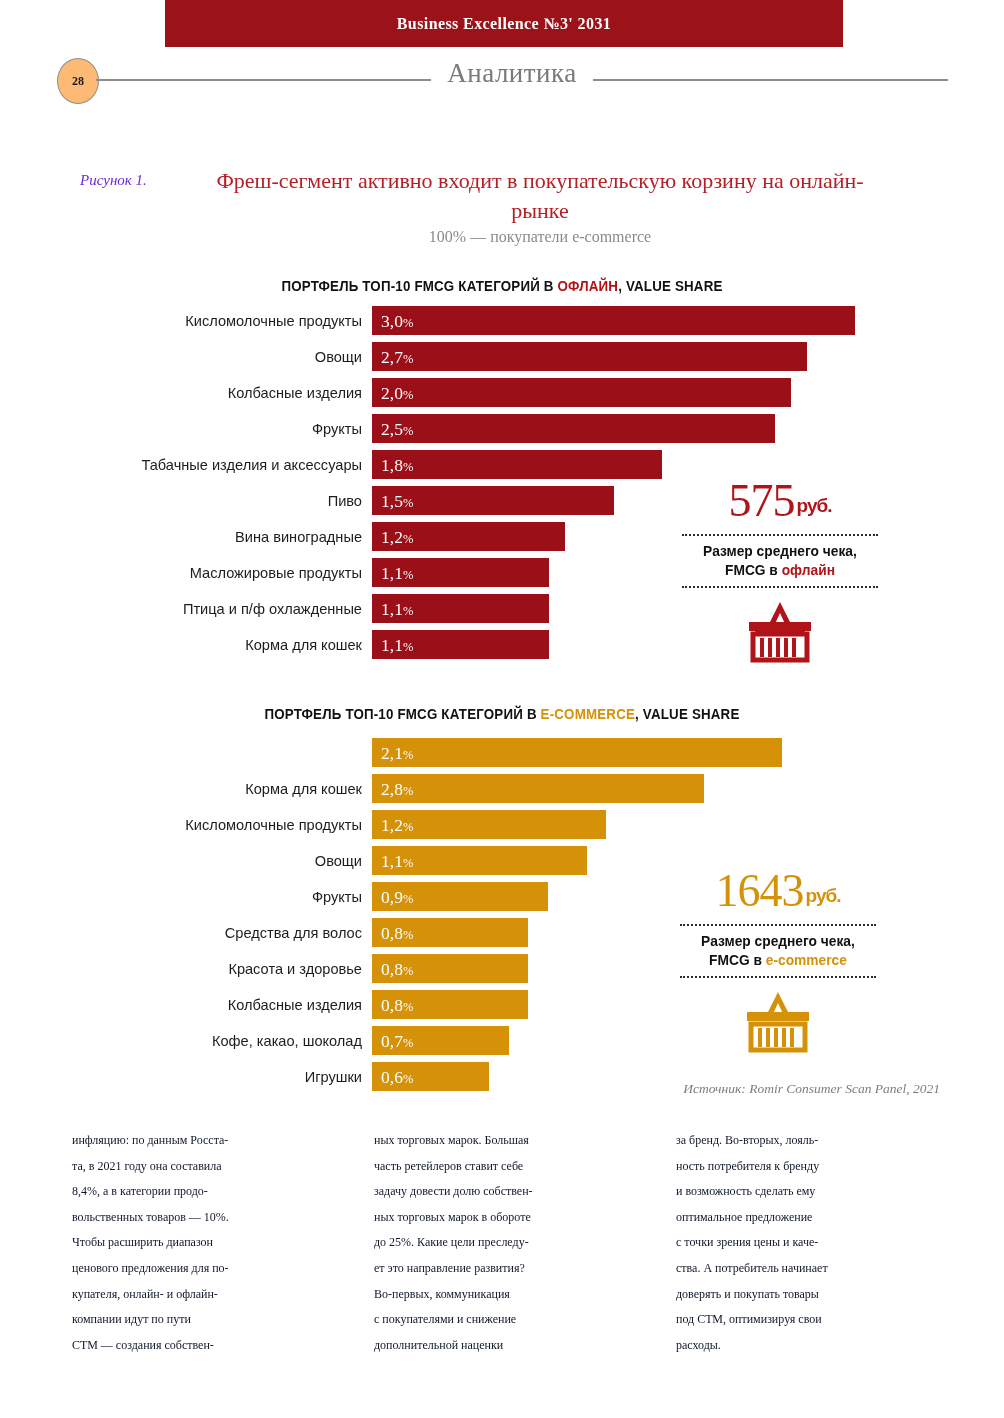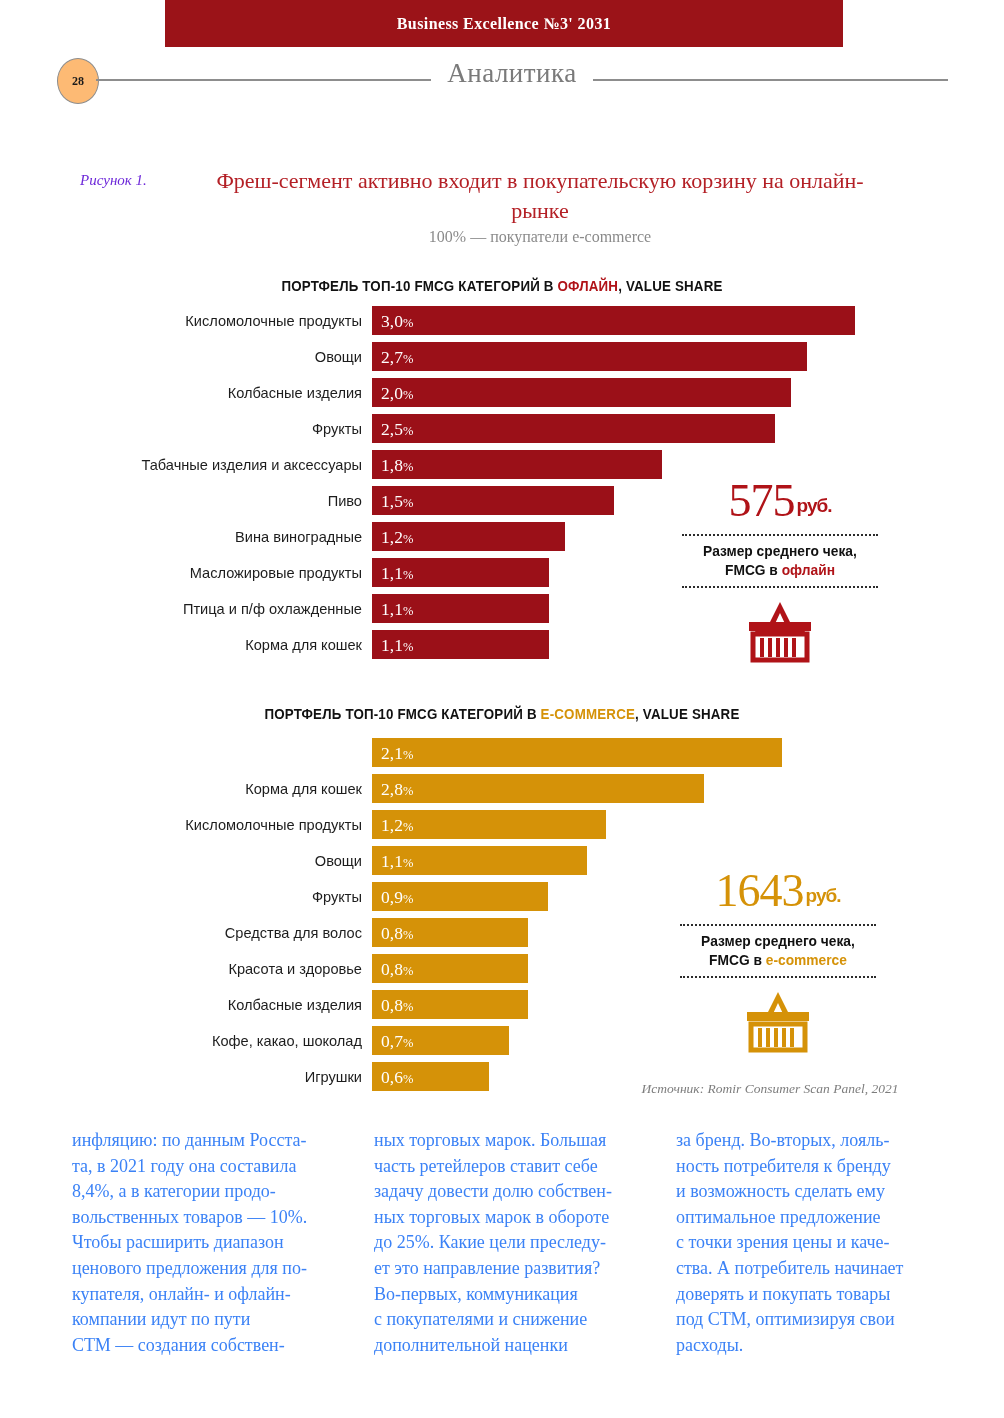--- a/index.html
+++ b/index.html
@@ -92,29 +92,29 @@
     font-family:"Liberation Sans", sans-serif;font-weight:700;font-size:14.5px;
     color:#111;line-height:19px;transform:scaleX(.95);
   }
   .kpi .cap .accent-red{color:#B01318;}
   .kpi .cap .accent-gold{color:#D59208;}
   .kpi .basket{margin-top:10px;display:flex;justify-content:center;}
 
   .source{
     position:absolute;left:600px;top:1081px;width:340px;
     font-family:"Liberation Serif", serif;font-style:italic;font-size:13.5px;
-    color:#7d7d7d;text-align:center;
+    color:#7d7d7d;text-align:right;
   }
 
   
   .cols{position:absolute;left:72px;top:1128px;width:880px;display:flex;gap:28px;}
   .col{
     width:274px;
-    font-family:"Liberation Serif", serif;font-size:18px;line-height:25.6px;
-    color:#3b82f6;white-space:pre-line;
+    font-family:"Liberation Serif", serif;font-size:12px;line-height:25.6px;
+    color:#0f172a;white-space:pre-line;
   }
 </style>
 </head>
 <body>
 
 <div class="page">
 
   <div class="topband">
     <div class="t">Business Excellence №3' 2031</div>
   </div>

